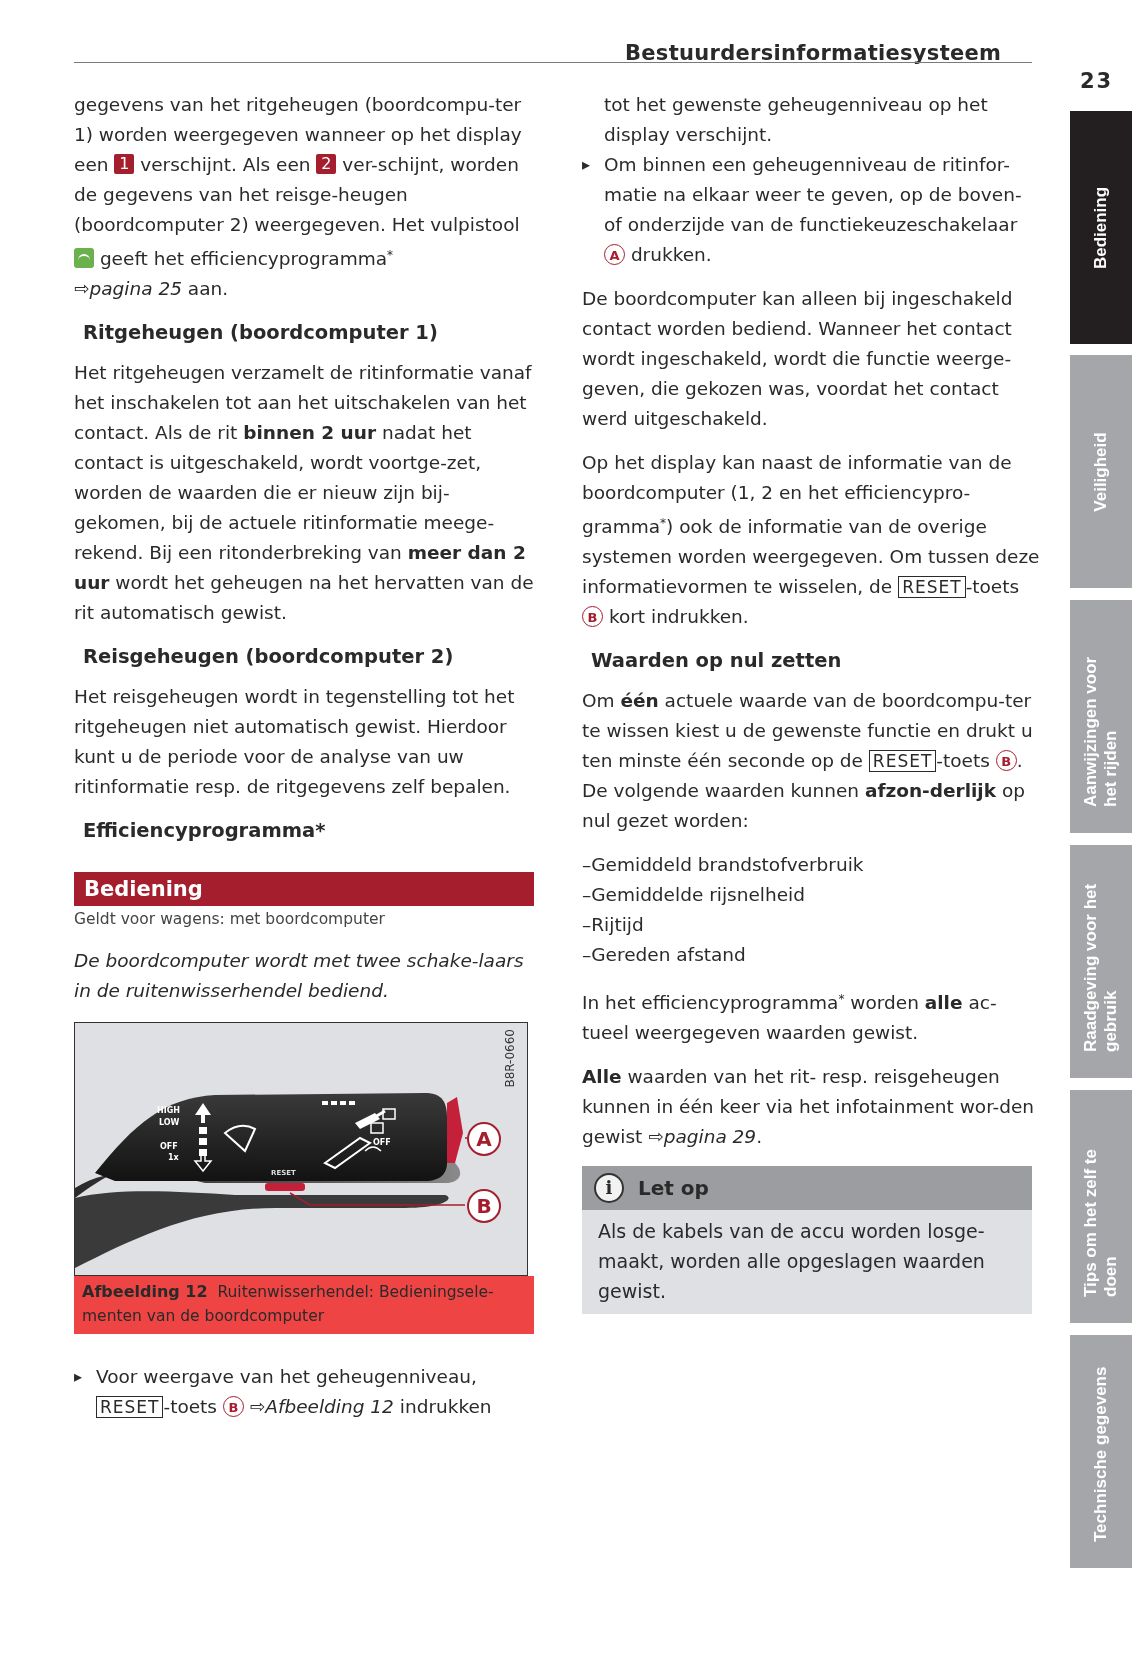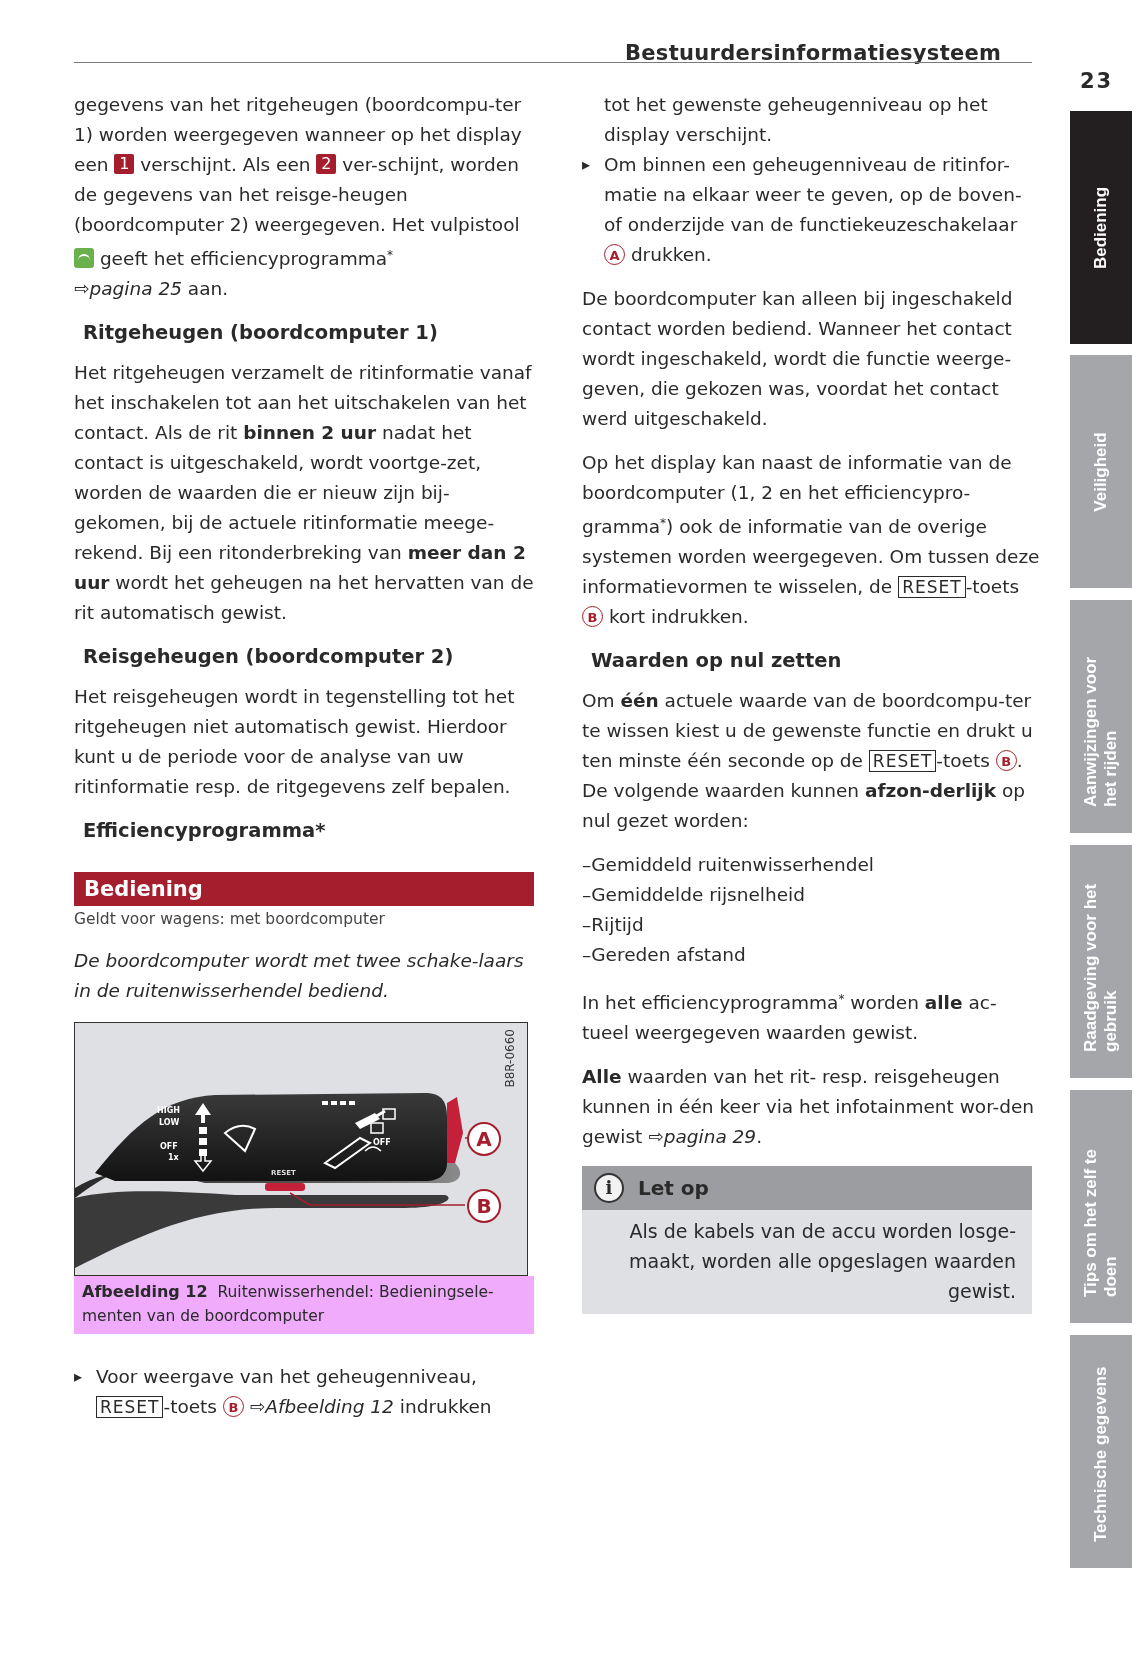--- a/index.html
+++ b/index.html
@@ -27,29 +27,29 @@
   .bullet::before { content: "\25B8"; position: absolute; left: 0; top: 0; font-size: 16px; }
   .indent { padding-left: 22px; }
   .dash-list { margin: 0 0 14px 0; padding: 0; list-style: none; }
   .dash-list li::before { content: "\2013 "; }
 
   .section-bar { background: #a51e2d; color: #fff; font-weight: bold; font-size: 21px; padding: 0 10px; line-height: 34px; margin-top: 26px; }
   .applies { font-size: 15.5px; color: #444; line-height: 26px; margin-bottom: 14px !important; }
   .intro { font-style: italic; }
 
   .figure { width: 452px; height: 252px; border: 1px solid #333; background: #dfe0e4; position: relative; margin-top: 16px; overflow: hidden; }
-  .figure-caption { width: 444px; background: #f0abfc; padding: 4px 8px 6px 8px; font-size: 15.5px; line-height: 24px; }
+  .figure-caption { width: 444px; background: #ef4444; padding: 4px 8px 6px 8px; font-size: 15.5px; line-height: 24px; }
   .figure-caption b { font-size: 16px; }
   .fig-code { position: absolute; right: 2px; top: 6px; font-size: 12px; writing-mode: vertical-rl; transform: rotate(180deg); color: #333; }
   .callout { position: absolute; width: 30px; height: 30px; border: 2px solid #a51e2d; border-radius: 50%; color: #a51e2d; font-weight: bold; font-size: 20px; line-height: 30px; text-align: center; background: #fff; }
 
   .note { width: 450px; margin-top: 6px; }
   .note-head { background: #9c9da1; height: 44px; display: flex; align-items: center; padding-left: 12px; font-weight: bold; font-size: 20px; color: #2a2a2a; }
   .note-icon { width: 30px; height: 30px; border: 2.5px solid #333; border-radius: 50%; background: #f2f2f2; font-family: "DejaVu Serif", serif; font-weight: bold; font-size: 18px; text-align: center; line-height: 30px; margin-right: 14px; box-sizing: border-box; line-height: 25px; }
-  .note-body { background: #dfe0e4; padding: 6px 16px 8px 16px; font-size: 19px; line-height: 30px; text-align: right; }
+  .note-body { background: #dfe0e4; padding: 6px 16px 8px 16px; font-size: 19px; line-height: 30px; }
 
   .tabs { position: absolute; left: 1070px; top: 0; width: 72px; }
   .tab { position: absolute; left: 0; width: 62px; background: #a5a6aa; color: #fff; }
   .tab.active { background: #231f20; }
   .tab-label { position: absolute; left: 50%; top: 50%; transform: translate(-50%, -50%) rotate(-90deg); white-space: nowrap; font-family: "Liberation Sans", sans-serif; font-size: 17px; font-weight: bold; line-height: 20px; text-align: left; }
 </style>
 </head>
 <body>
 
 <div class="header-title">Bestuurdersinformatiesysteem</div>
@@ -126,21 +126,21 @@
 
 <div class="col col-right">
   <p class="indent" style="margin-bottom:0;">tot het gewenste geheugenniveau op het display verschijnt.</p>
   <p class="bullet"><span>Om binnen een geheugenniveau de ritinfor-matie na elkaar weer te geven, op de boven- of onderzijde van de functiekeuzeschakelaar </span><span class="circ">A</span><span> drukken.</span></p>
   <p>De boordcomputer kan alleen bij ingeschakeld contact worden bediend. Wanneer het contact wordt ingeschakeld, wordt die functie weerge-geven, die gekozen was, voordat het contact werd uitgeschakeld.</p>
   <p><span>Op het display kan naast de informatie van de boordcomputer (1, 2 en het efficiencypro-gramma</span><span class="sup">*</span><span>) ook de informatie van de overige systemen worden weergegeven. Om tussen deze informatievormen te wisselen, de </span><span class="key">RESET</span><span>-toets </span><span class="circ">B</span><span> kort indrukken.</span></p>
 
   <div class="h">Waarden op nul zetten</div>
   <p><span>Om </span><b>één</b><span> actuele waarde van de boordcompu-ter te wissen kiest u de gewenste functie en drukt u ten minste één seconde op de </span><span class="key">RESET</span><span>-toets </span><span class="circ">B</span><span>. De volgende waarden kunnen </span><b>afzon-derlijk</b><span> op nul gezet worden:</span></p>
   <ul class="dash-list">
-    <li>Gemiddeld ruitenwisserhendel</li>
+    <li>Gemiddeld brandstofverbruik</li>
     <li>Gemiddelde rijsnelheid</li>
     <li>Rijtijd</li>
     <li>Gereden afstand</li>
   </ul>
   <p><span>In het efficiencyprogramma</span><span class="sup">*</span><span> worden </span><b>alle</b><span> ac-tueel weergegeven waarden gewist.</span></p>
   <p><b>Alle</b><span> waarden van het rit- resp. reisgeheugen kunnen in één keer via het infotainment wor-den gewist </span><span class="arrow">⇨</span><span class="xref">pagina 29</span><span>.</span></p>
 
   <div class="note">
     <div class="note-head">
       <div class="note-icon">i</div>

